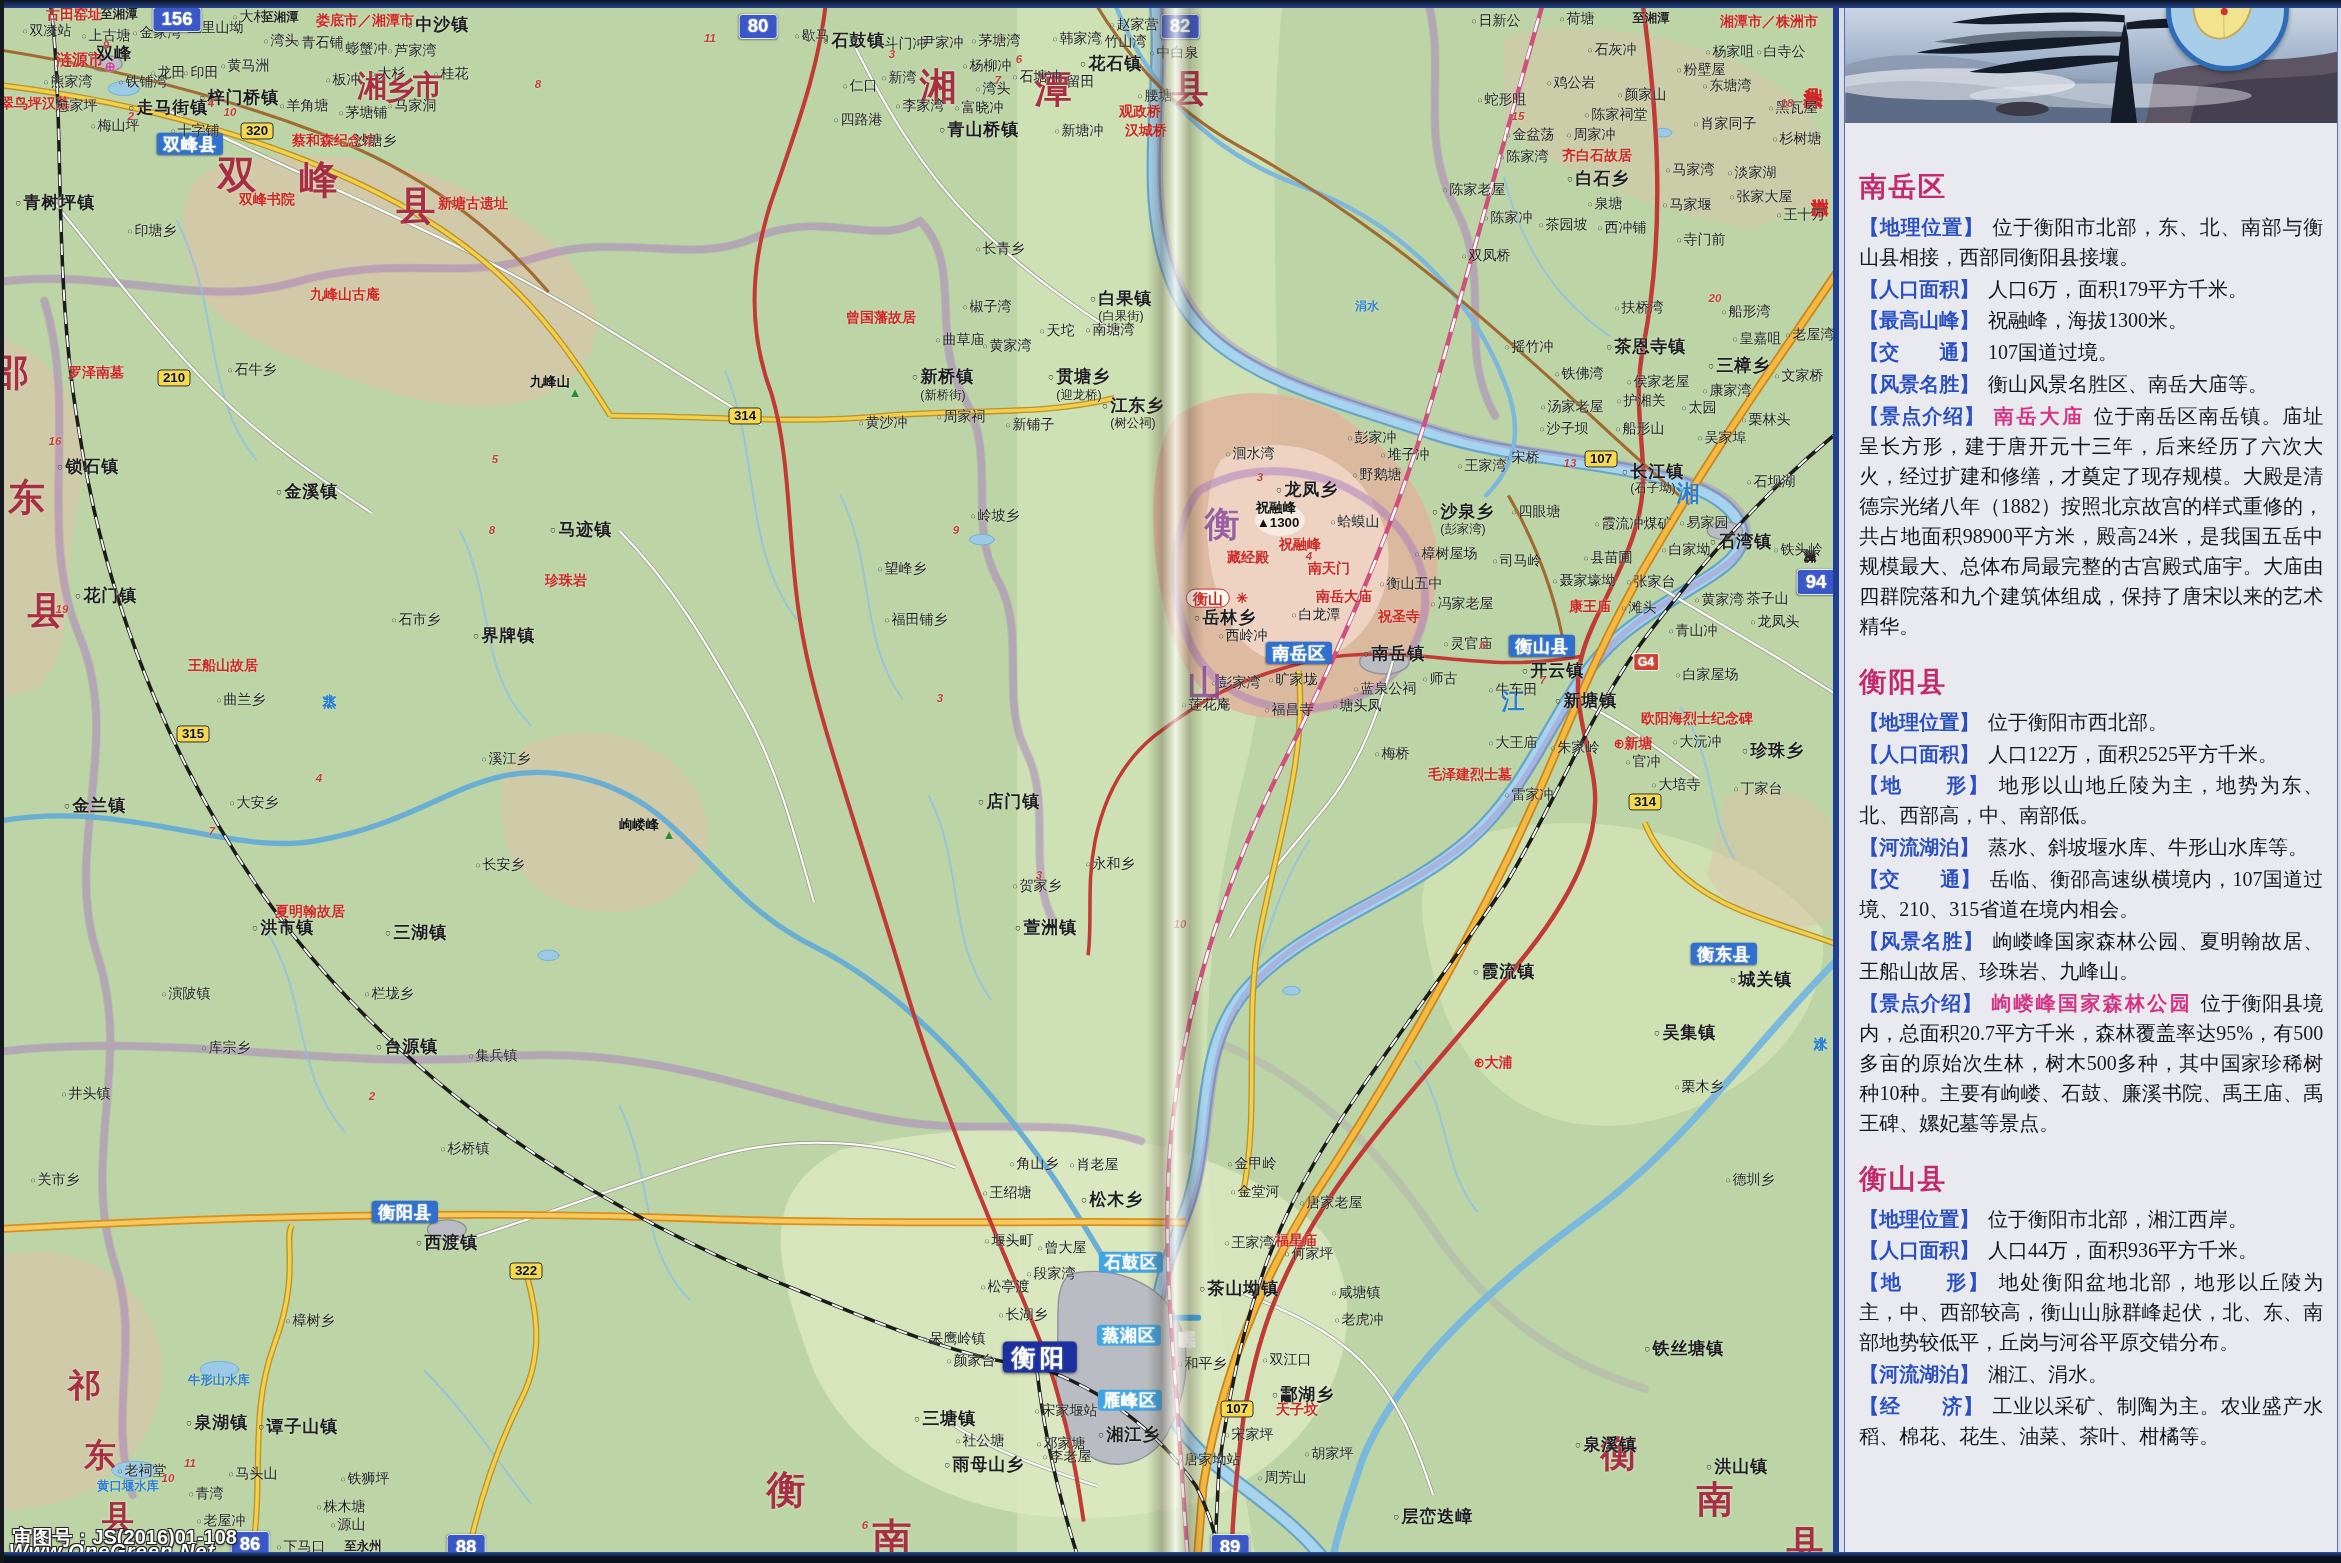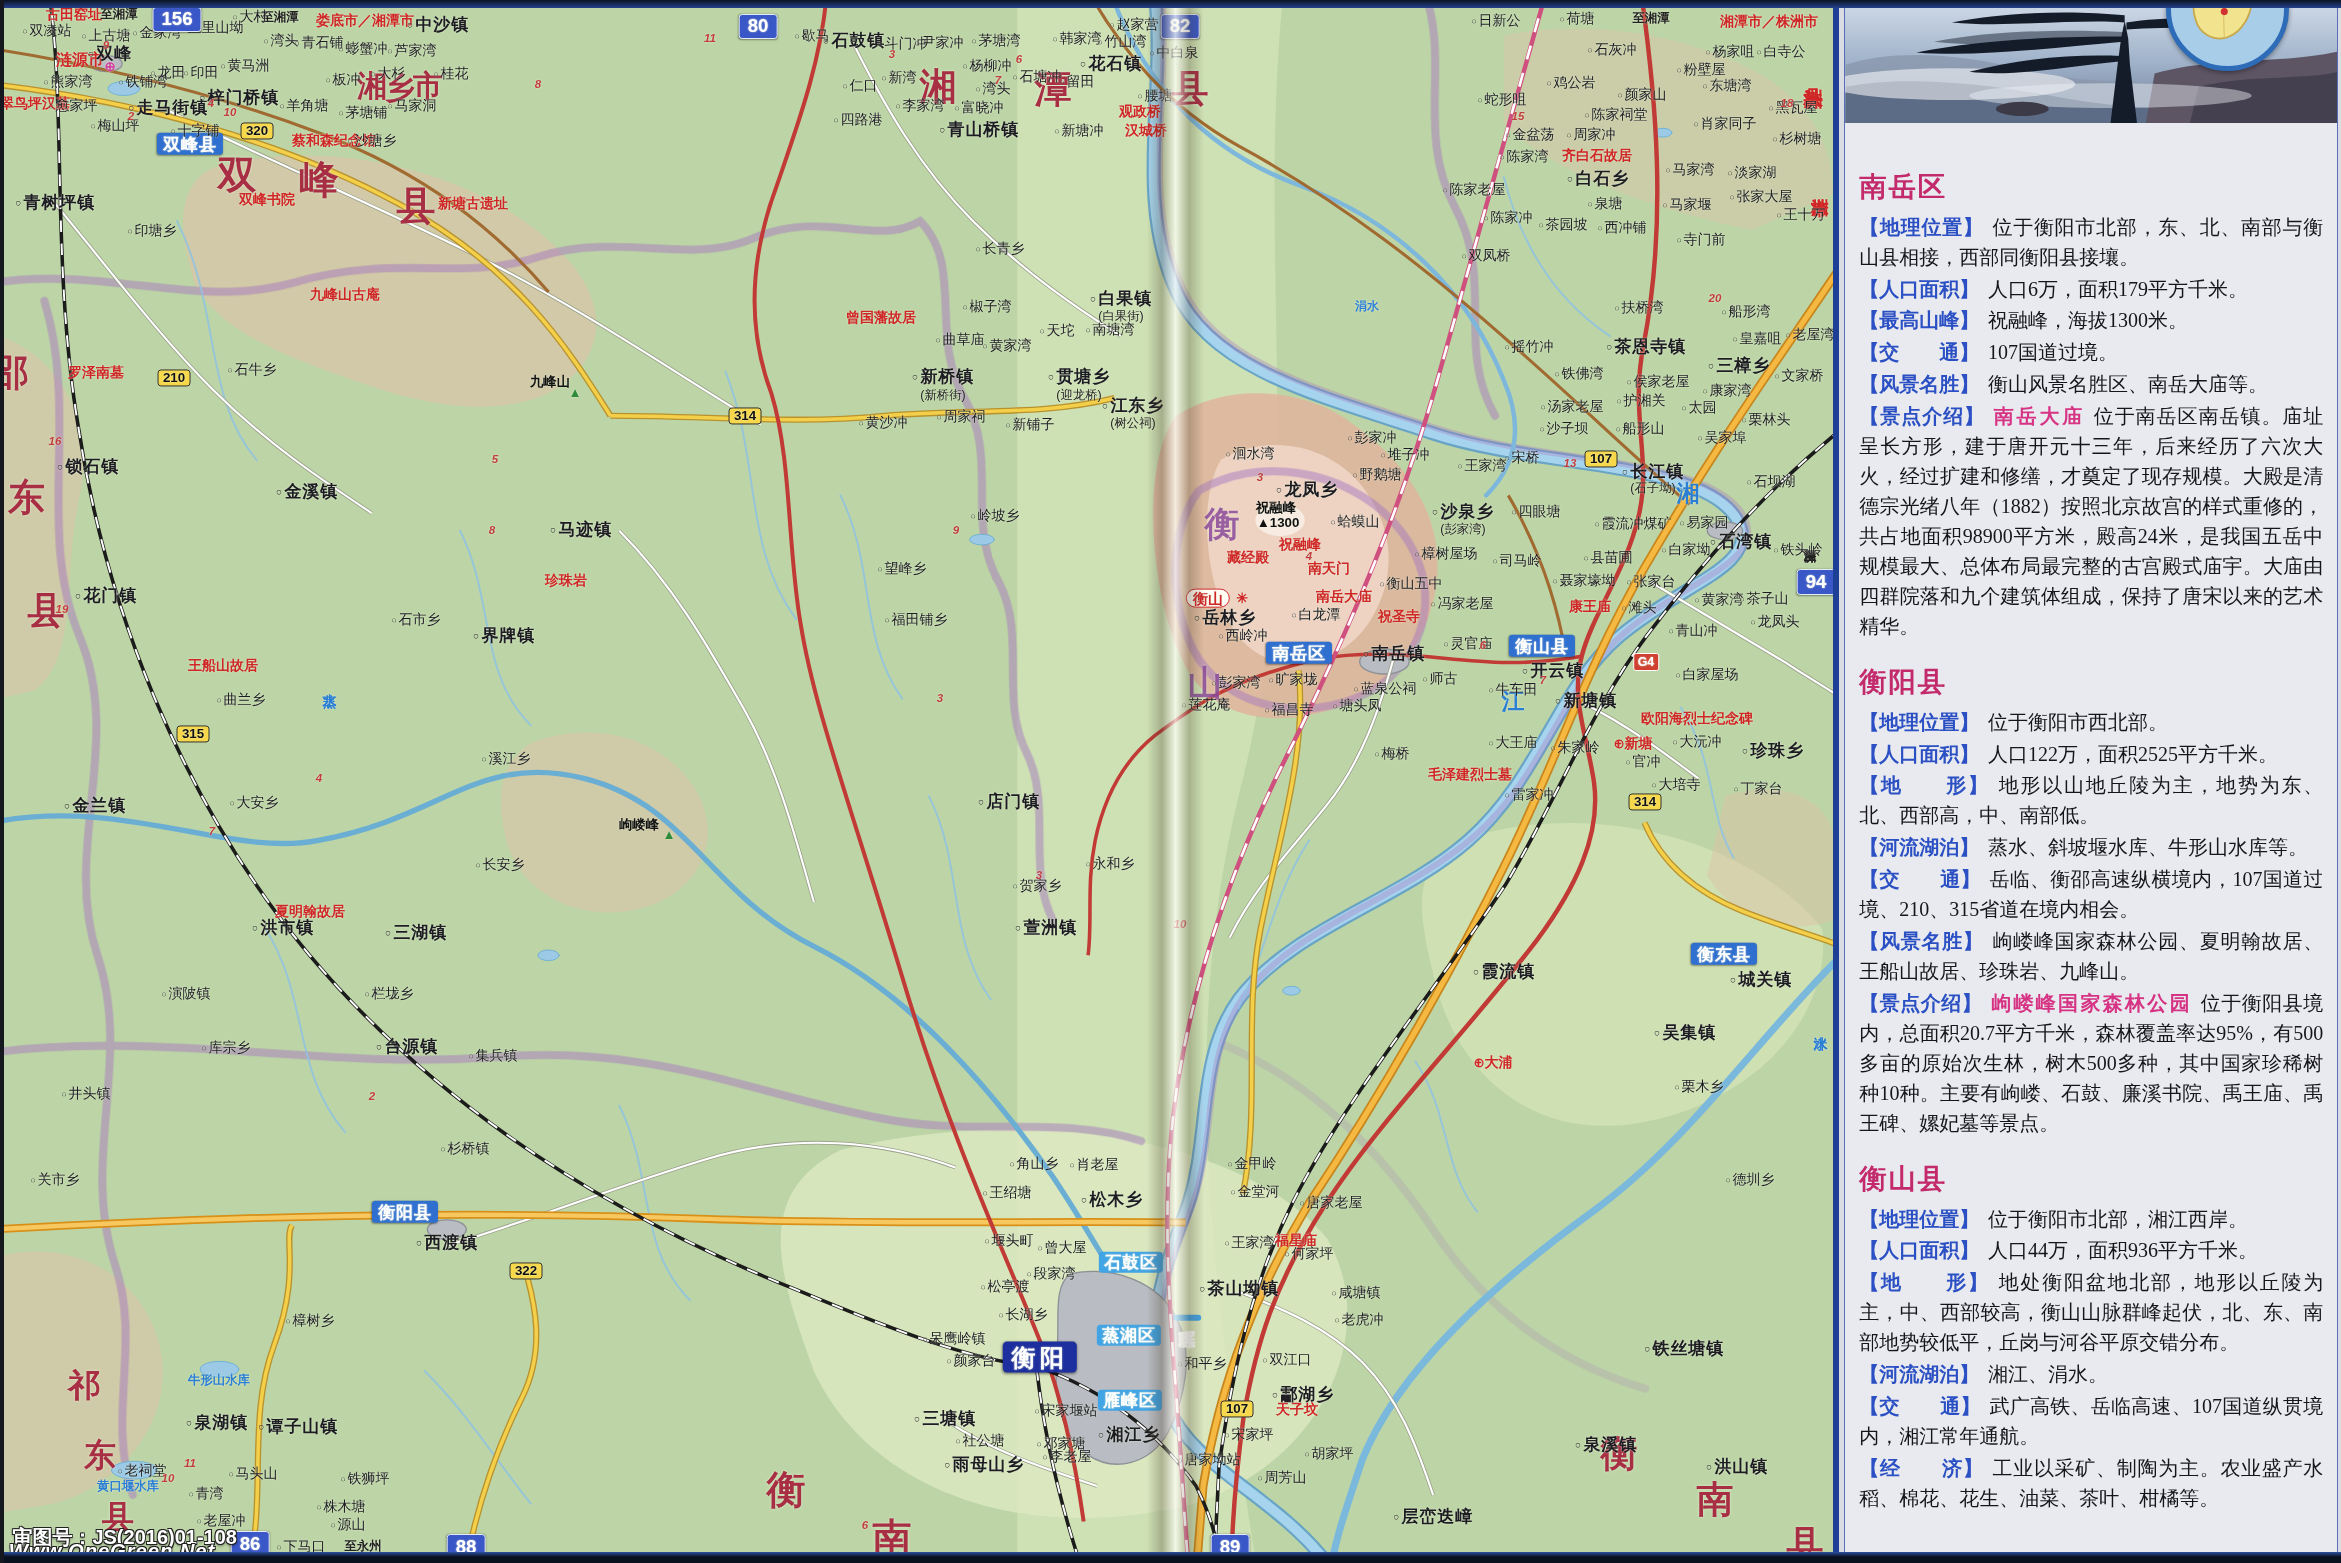--- a/index.html
+++ b/index.html
@@ -653,21 +653,20 @@
           <p class="sb-row"><span class="sb-label">【地　　形】</span>地形以山地丘陵为主，地势为东、北、西部高，中、南部低。</p>
           <p class="sb-row"><span class="sb-label">【河流湖泊】</span>蒸水、斜坡堰水库、牛形山水库等。</p>
           <p class="sb-row"><span class="sb-label">【交　　通】</span>岳临、衡邵高速纵横境内，107国道过境、210、315省道在境内相会。</p>
           <p class="sb-row"><span class="sb-label">【风景名胜】</span>岣嵝峰国家森林公园、夏明翰故居、王船山故居、珍珠岩、九峰山。</p>
           <p class="sb-row"><span class="sb-label">【景点介绍】</span><span class="sb-name">岣嵝峰国家森林公园</span>位于衡阳县境内，总面积20.7平方千米，森林覆盖率达95%，有500多亩的原始次生林，树木500多种，其中国家珍稀树种10种。主要有岣嵝、石鼓、廉溪书院、禹王庙、禹王碑、嫘妃墓等景点。</p>
           <div class="sb-sec-title">衡山县</div>
           <p class="sb-row"><span class="sb-label">【地理位置】</span>位于衡阳市北部，湘江西岸。</p>
           <p class="sb-row"><span class="sb-label">【人口面积】</span>人口44万，面积936平方千米。</p>
           <p class="sb-row"><span class="sb-label">【地　　形】</span>地处衡阳盆地北部，地形以丘陵为主，中、西部较高，衡山山脉群峰起伏，北、东、南部地势较低平，丘岗与河谷平原交错分布。</p>
           <p class="sb-row"><span class="sb-label">【河流湖泊】</span>湘江、涓水。</p>
-          <p class="sb-row"><span class="sb-label">【交　　通】</span>武广高铁、岳临高速、107国道纵贯境内，湘江常年通航。</p>
           <p class="sb-row"><span class="sb-label">【经　　济】</span>工业以采矿、制陶为主。农业盛产水稻、棉花、花生、油菜、茶叶、柑橘等。</p>
         </div>
     </div>
   </div>
 
   <div class="edge-top"></div>
   <div class="edge-bottom"></div>
   <div class="edge-left"></div>
 </div>
 

